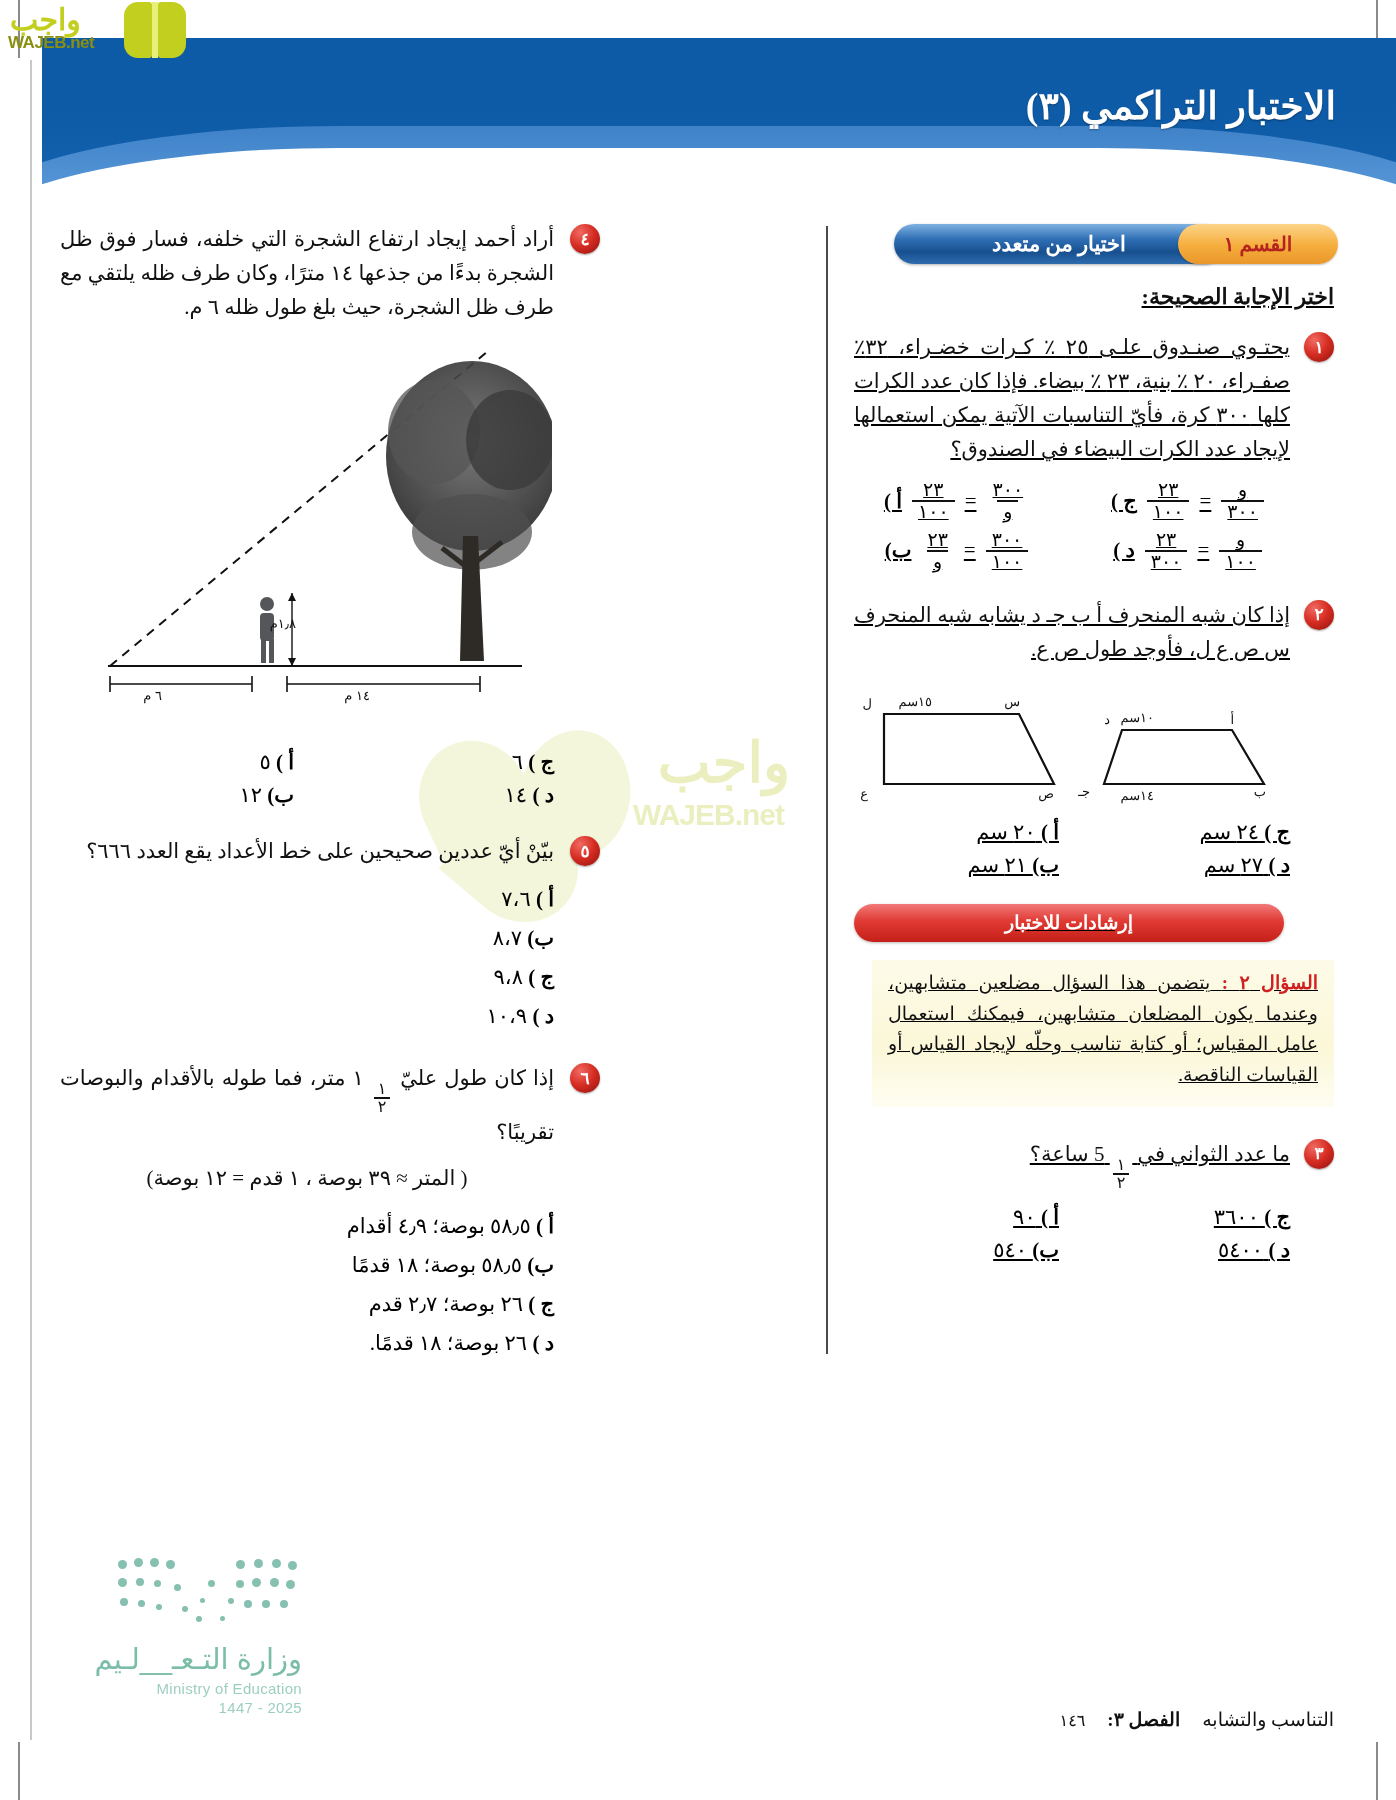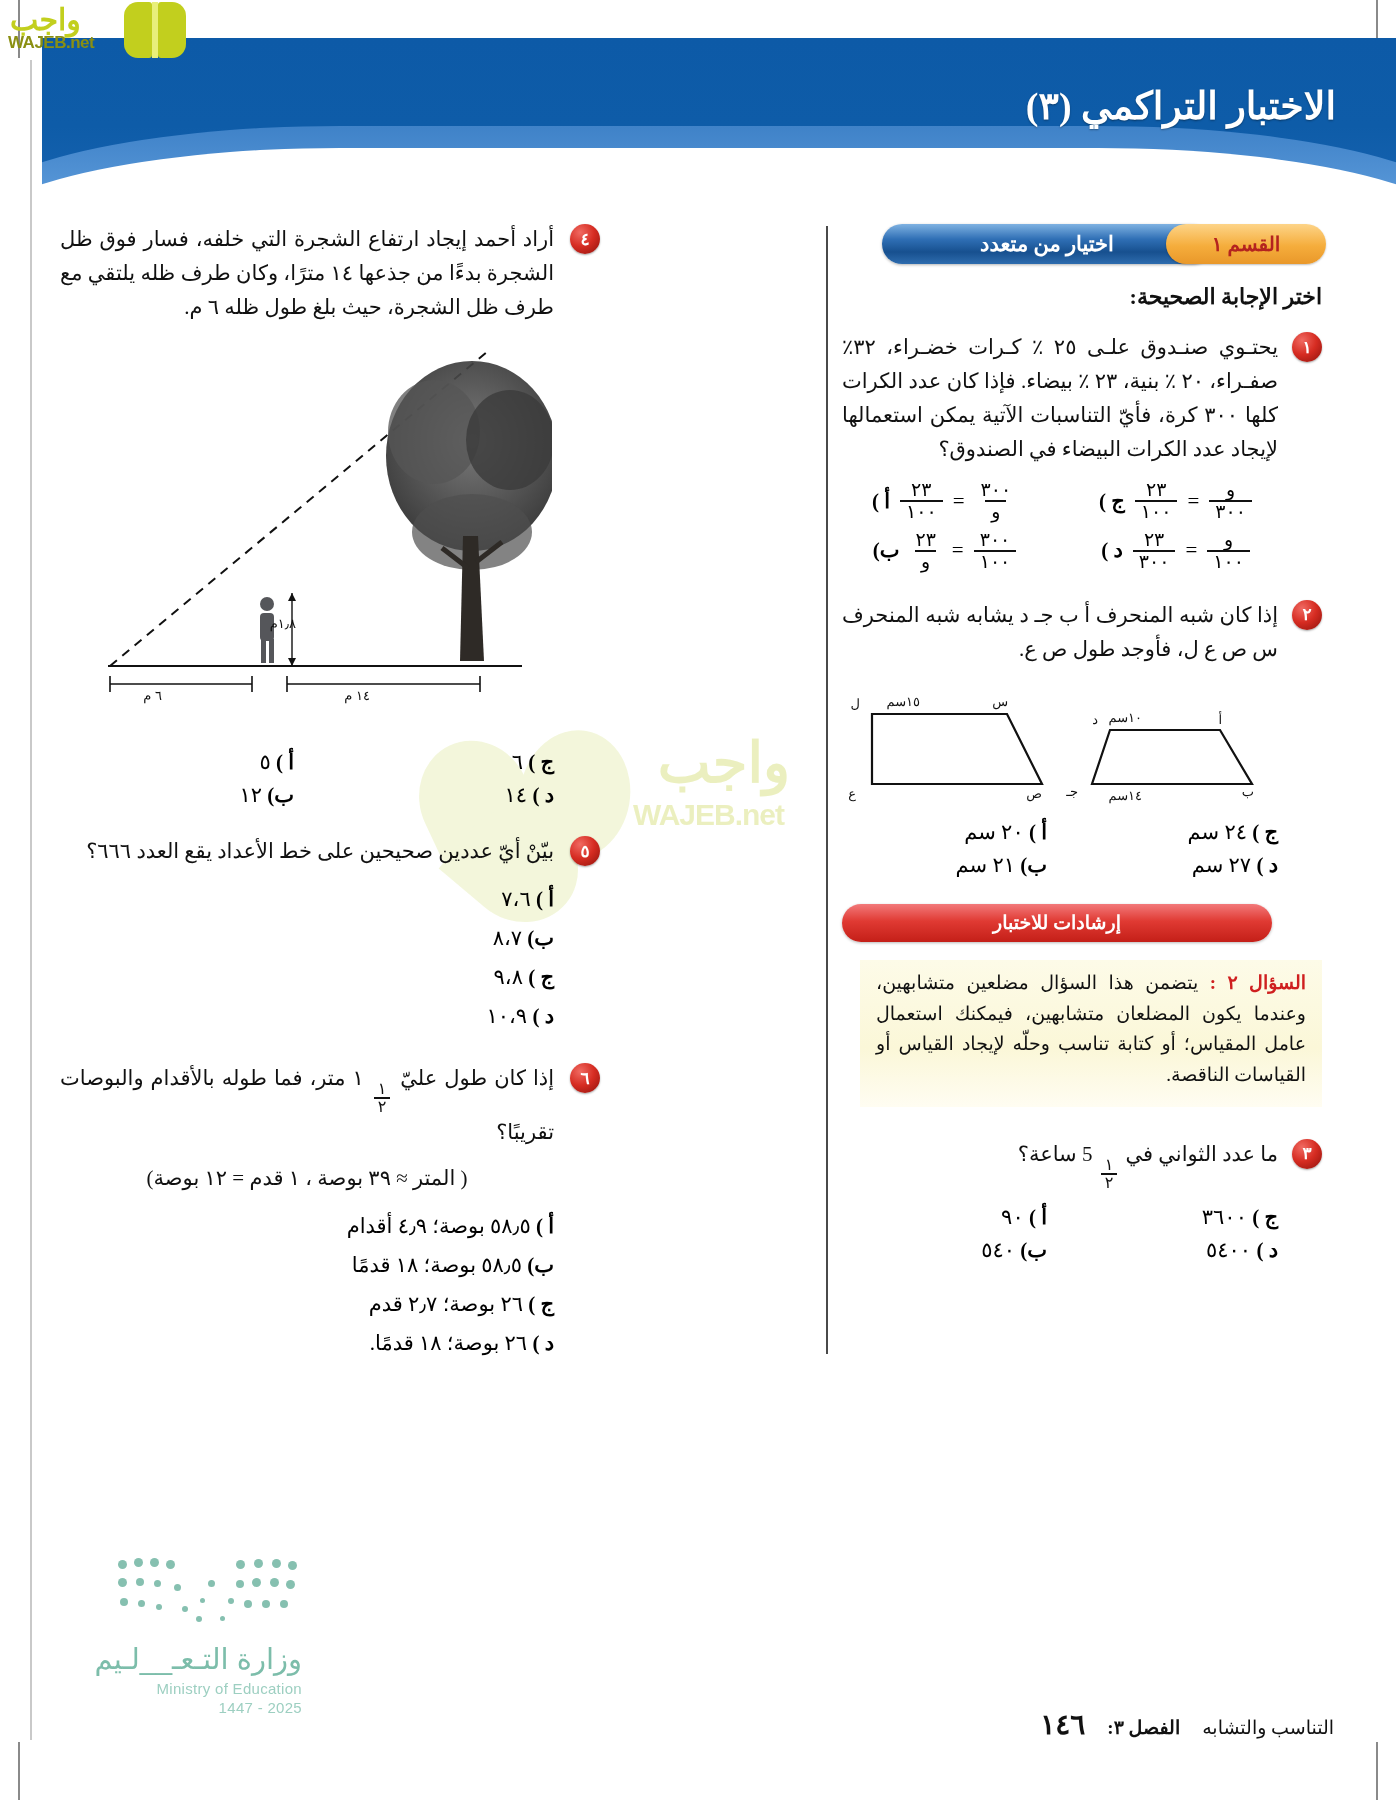--- a/index.html
+++ b/index.html
@@ -73,21 +73,21 @@
   }
   .watermark .wm-sub{
     position:absolute;right:36px;top:78px;font-size:30px;font-weight:bold;
     color:#c8d44a;font-family:"Liberation Sans",sans-serif;letter-spacing:-1px;
   }
   .watermark .wm-leaf{position:absolute;background:#dde79a;border-radius:50% 50% 50% 0;}
 
   
   .cols{position:absolute;left:60px;right:62px;top:222px;height:1120px;}
   .col{position:absolute;top:0;bottom:0;}
-  .col-right{right:12px;width:480px;}
+  .col-right{right:0;width:480px;text-decoration:underline;}
   .col-left{left:0;width:540px;}
   .divider{position:absolute;right:506px;top:4px;width:2px;height:1128px;background:#4a4a4a;}
 
   
   .sec-row{position:relative;height:44px;margin-bottom:18px;}
   .sec-orange{
     position:absolute;right:-4px;top:2px;width:160px;height:40px;
     background:linear-gradient(180deg,#fdd488 0%,#f5ad3c 55%,#e9982a 100%);
     border-radius:20px;
     display:flex;align-items:center;justify-content:center;
@@ -161,21 +161,21 @@
   
   .footer{position:absolute;left:60px;right:62px;bottom:46px;height:200px;}
   .moe{position:absolute;left:12px;top:0;width:230px;}
   .moe-dots{position:relative;width:186px;height:78px;margin-bottom:10px;}
   .moe-dots span{position:absolute;border-radius:50%;background:#86c0b0;}
   .moe-ar{font-family:"Liberation Sans",sans-serif;color:#7cbdaa;font-size:29px;
     letter-spacing:1px;direction:rtl;margin-bottom:4px;}
   .moe-en{font-family:"Liberation Sans",sans-serif;color:#9dcfc1;font-size:15px;letter-spacing:.3px;}
   .moe-yr{font-family:"Liberation Sans",sans-serif;color:#9dcfc1;font-size:15px;letter-spacing:.3px;margin-top:2px;}
   .pagefoot{position:absolute;right:0;top:154px;display:flex;align-items:baseline;gap:22px;font-size:19px;color:#111;}
-  .pagenum{font-size:28px;font-weight:bold;}
+  .pagenum{font-size:16px;font-weight:normal;}
   .chaplabel{font-weight:bold;}
 </style>
 </head>
 <body>
 
 <div class="page">
 
   <div class="trim v-left"></div>
   <div class="trim v-right"></div>
   <div class="trim h-right"></div>

